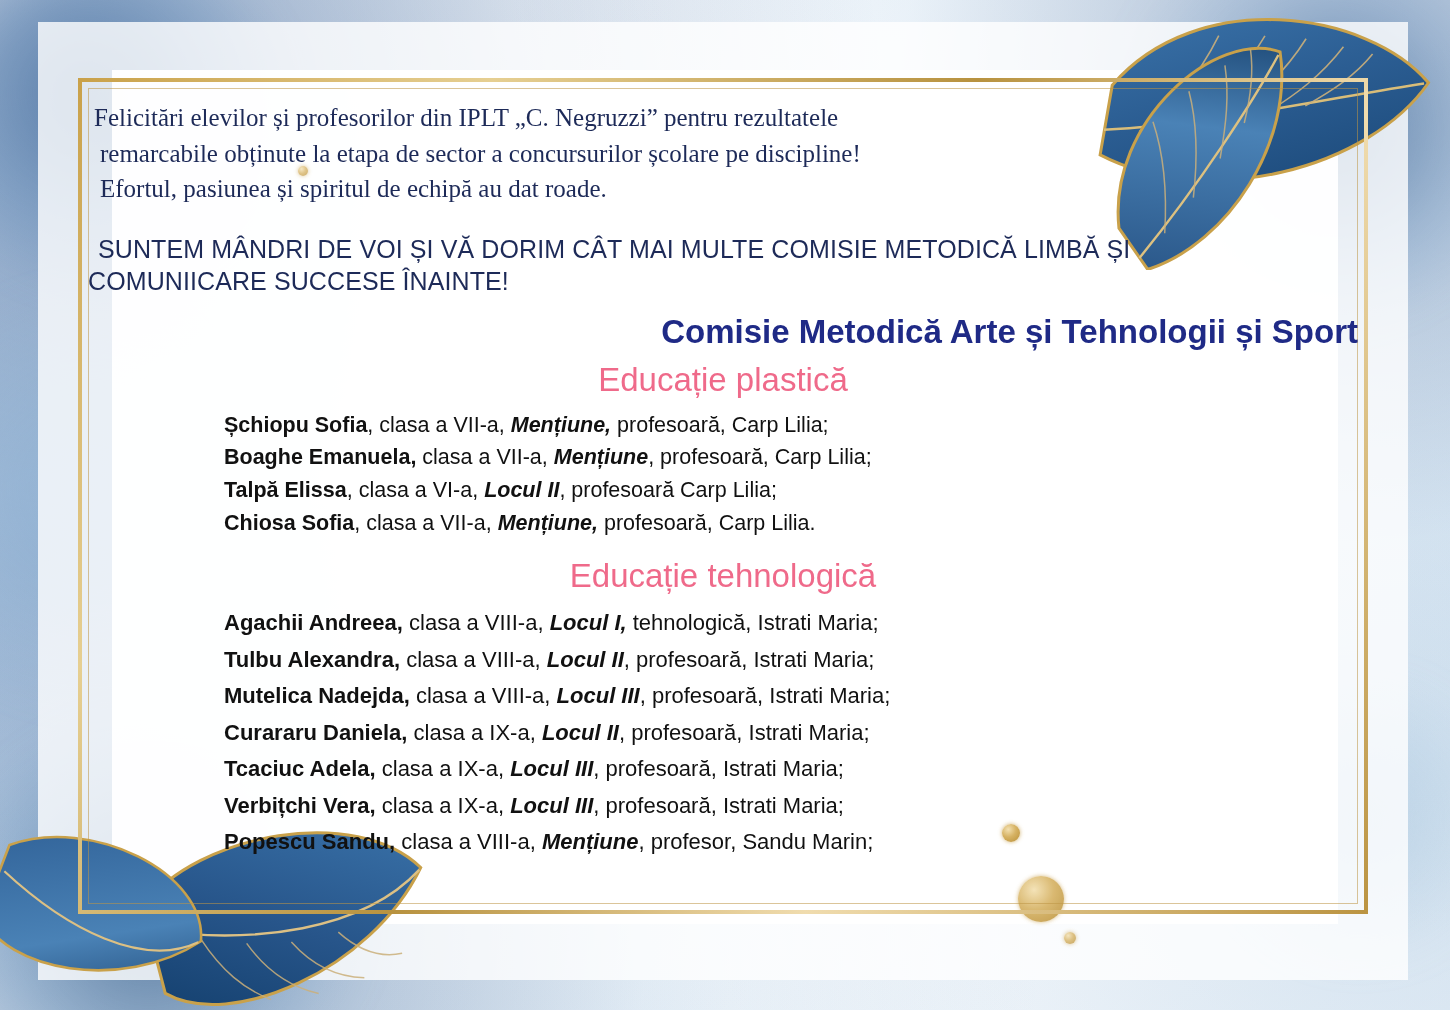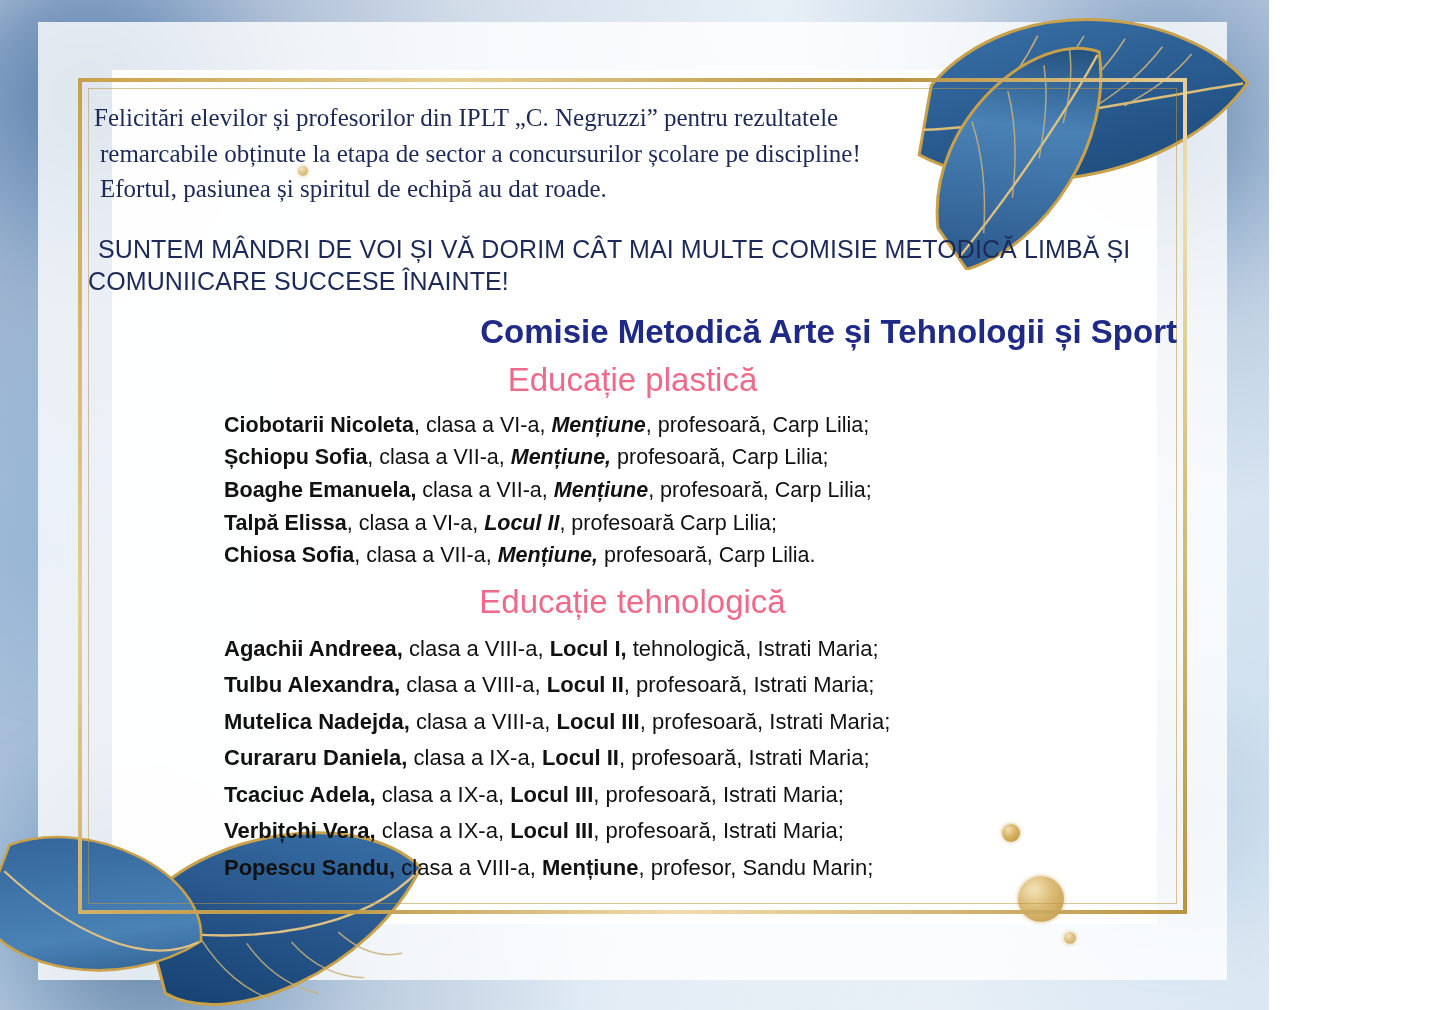--- a/index.html
+++ b/index.html
@@ -2,21 +2,21 @@
 <html lang="ro"><head>
 <meta charset="utf-8">
 <style>
   html, body {
     margin: 0;
     padding: 0;
     background: #ffffff;
   }
   .page {
     position: relative;
-    width: 1269px;
+    width: 1450px;
     height: 1010px;
     overflow: hidden;
     background: #f6f9fc;
     font-family: "Liberation Sans", sans-serif;
   }
 
   
   .bg-base {
     position: absolute;
     inset: 0;
@@ -117,32 +117,32 @@
     font-weight: bold;
     color: #1f2a86;
   }
   .section-title {
     margin-top: 10px;
     text-align: center;
     font-size: 33px;
     font-weight: normal;
     color: #ef6a8a;
   }
-  .section-title.second { margin-top: 11px; }
+  .section-title.second { margin-top: 18px; }
 
   .entries {
     margin-top: 10px;
     padding-left: 136px;
     font-size: 21.5px;
     line-height: 1.52;
     color: #111;
   }
   .entries .row { white-space: nowrap; }
   .entries .name { font-weight: bold; }
-  .entries .place { font-weight: bold; }
+  .entries .place { font-weight: bold; font-style: italic; }
   .entries .place.ital { font-style: italic; }
   .entries.tehno { padding-left: 136px; font-size: 22px; line-height: 1.66; }
 </style>
 </head>
 <body>
 
 <div class="page">
 
   <div class="bg-base"></div>
   <div class="bg-splash splash-a"></div>
@@ -252,21 +252,20 @@
 
     <div class="proud">
       <div class="first">SUNTEM MÂNDRI DE VOI ȘI VĂ DORIM CÂT MAI MULTE COMISIE METODICĂ LIMBĂ ȘI</div>
       <div>COMUNIICARE SUCCESE ÎNAINTE!</div>
     </div>
 
     <div class="committee-title">Comisie Metodică Arte și Tehnologii și Sport</div>
 
     <div class="section-title">Educație plastică</div>
     <div class="entries plastica" id="list-0">
-        <div class="row"><span class="name">Ciobotarii Nicoleta</span><span>, clasa a VI-a, </span><span class="place ital">Mențiune</span><span>, profesoară, Carp Lilia;</span></div>
         <div class="row"><span class="name">Șchiopu Sofia</span><span>, clasa a VII-a, </span><span class="place ital">Mențiune,</span><span> profesoară, Carp Lilia;</span></div>
         <div class="row"><span class="name">Boaghe Emanuela,</span><span> clasa a VII-a, </span><span class="place ital">Mențiune</span><span>, profesoară, Carp Lilia;</span></div>
         <div class="row"><span class="name">Talpă Elissa</span><span>, clasa a VI-a, </span><span class="place ital">Locul II</span><span>, profesoară Carp Lilia;</span></div>
         <div class="row"><span class="name">Chiosa Sofia</span><span>, clasa a VII-a, </span><span class="place ital">Mențiune,</span><span> profesoară, Carp Lilia.</span></div>
       </div>
 
     <div class="section-title second">Educație tehnologică</div>
     <div class="entries tehno" id="list-1">
         <div class="row"><span class="name">Agachii Andreea,</span><span> clasa a  VIII-a, </span><span class="place">Locul I,</span><span> tehnologică, Istrati Maria;</span></div>
         <div class="row"><span class="name">Tulbu Alexandra,</span><span> clasa a VIII-a, </span><span class="place">Locul II</span><span>, profesoară, Istrati Maria;</span></div>

